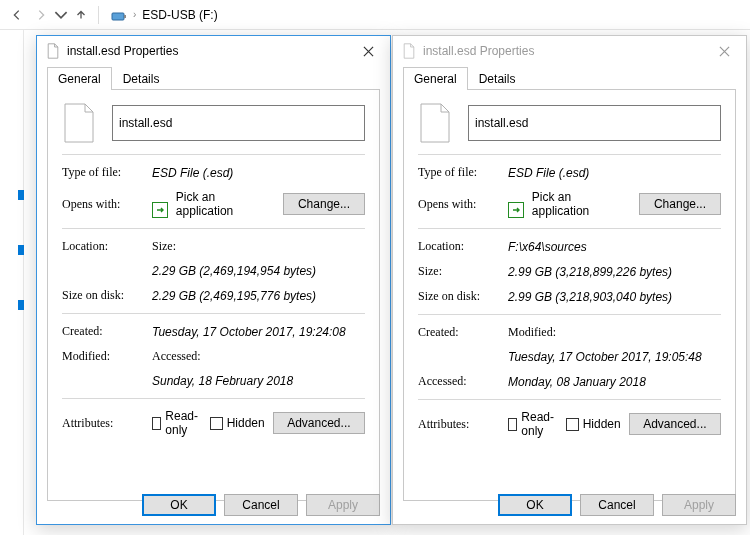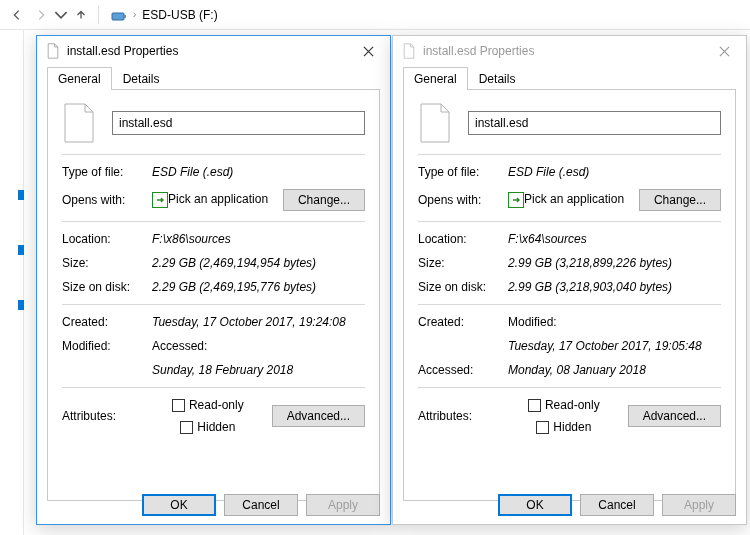--- a/index.html
+++ b/index.html
@@ -24,34 +24,34 @@
   .titlebar .ttxt { flex: 1; }
   .titlebar .close { width: 28px; height: 28px; display: flex; align-items: center; justify-content: center; }
   
   .tabs { display: flex; padding: 0 10px; font-size: 12px; }
   .tab { padding: 4px 10px; border: 1px solid transparent; border-bottom: none; position: relative; top: 1px; }
   .tab.active { border-color: #c8c8c8; background: #fff; z-index: 2; }
   .tabcontent { margin: 0 10px; border: 1px solid #c8c8c8; height: 412px; padding: 12px 14px; position: relative; }
   
   .file-row { display: flex; align-items: center; gap: 16px; }
   .bigicon { width: 34px; height: 42px; }
-  .name-field { flex: 1; height: 24px; border: 1px solid #7a7a7a; padding: 0 6px; display: flex; align-items: center; font-size: 12px; }
+  .name-field { flex: 1; height: 36px; border: 1px solid #7a7a7a; padding: 0 6px; display: flex; align-items: center; font-size: 12px; }
   
   .hr { border-top: 1px solid #d8d8d8; margin: 10px 0; }
   
   .meta { display: grid; grid-template-columns: 82px 1fr auto; row-gap: 10px; column-gap: 8px; align-items: center; font-size: 12px; }
-  .meta .lab { white-space: nowrap; }
+  .meta .lab { white-space: nowrap; font-family: Liberation Serif, serif; }
   .meta .val { color: #000; font-style: italic; }
-  .openswith { display: flex; align-items: flex-start; }
+  .openswith { display: flex; align-items: flex-end; gap: 8px; }
   .store-icon { width: 16px; height: 16px; border: 1px solid #228b22; display: flex; align-items: center; justify-content: center; }
   .store-icon svg { width: 10px; height: 10px; }
   .btn { height: 22px; background: #e1e1e1; border: 1px solid #adadad; padding: 0 14px; font-size: 12px; cursor: default; display: inline-flex; align-items: center; justify-content: center; min-width: 74px; }
   .btn.small { min-width: 80px; }
   
-  .attr-row { display: flex; align-items: center; gap: 8px; flex-direction: column; }
+  .attr-row { display: flex; align-items: center; gap: 8px; }
   .chk { display: flex; align-items: center; gap: 4px; font-size: 12px; }
   .chk .box { width: 13px; height: 13px; border: 1px solid #333; background: #fff; }
   
   .dlg-buttons { position: absolute; bottom: 8px; right: 10px; display: flex; gap: 8px; }
   .dlg-buttons .btn.default { border-color: #0078d7; box-shadow: inset 0 0 0 1px #0078d7; }
   .dlg-buttons .btn.disabled { color: #a0a0a0; }
   
   .snip-hint { position: absolute; top: 425px; left: 165px; width: 165px; height: 32px; border: 1px solid #eaeaea; background: #fdfdfd; color: #d0d0d0; font-size: 12px; display: flex; align-items: center; justify-content: center; }
 </style>
 </head>
@@ -138,21 +138,20 @@
                 <path d="M2 5 L8 5 M6 3 L8 5 L6 7" stroke="#228b22" stroke-width="1.4" fill="none"></path>
               </svg>
             </span>
           <span>Pick an application</span>
         </span>
         <span class="btn small">Change...</span>
       </div>
       <div class="hr"></div>
       <div class="meta">
         <span class="lab">Location:</span>
-        <span class="val" style="grid-column:2/4">F:\x86\sources</span>
         <span class="lab">Size:</span>
         <span class="val" style="grid-column:2/4">2.29 GB (2,469,194,954 bytes)</span>
         <span class="lab">Size on disk:</span>
         <span class="val" style="grid-column:2/4">2.29 GB (2,469,195,776 bytes)</span>
       </div>
       <div class="hr"></div>
       <div class="meta">
         <span class="lab">Created:</span>
         <span class="val" style="grid-column:2/4">Tuesday, 17 October 2017, 19:24:08</span>
         <span class="lab">Modified:</span>

